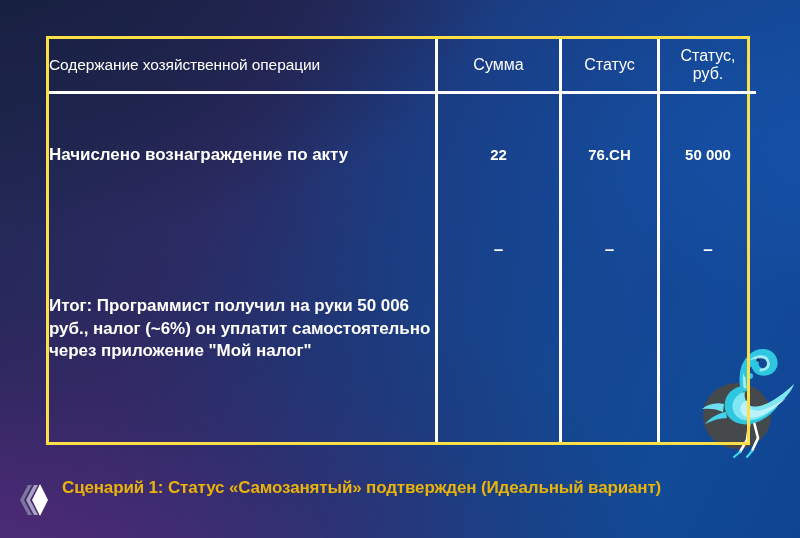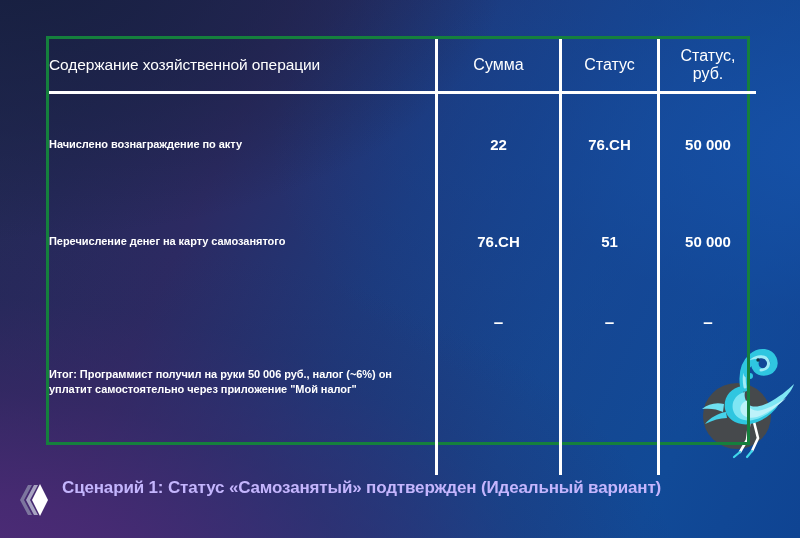--- a/index.html
+++ b/index.html
@@ -47,21 +47,21 @@
       radial-gradient(85% 70% at 2% -6%, rgba(22,30,62,0.92) 0%, rgba(24,32,66,0.55) 40%, rgba(26,34,70,0.0) 72%);
   }
 
   
   .table-wrap {
     position: absolute;
     left: 46px;
     top: 36px;
     width: 704px;
     height: 409px;
-    border: 3px solid #15803d;
+    border: 3px solid #fde047;
     box-sizing: border-box;
   }
   .tbl {
     width: 100%;
     height: 100%;
     border-collapse: collapse;
     table-layout: fixed;
   }
   .tbl th, .tbl td {
     padding: 0;
@@ -86,21 +86,21 @@
   .hdr-c {
     text-align: center;
     font-size: 16px;
     font-weight: 400;
     line-height: 1.12;
   }
   .cell-desc {
     text-align: left;
     padding-left: 18px;
     padding-right: 10px;
-    font-size: 11px;
+    font-size: 17px;
     font-weight: bold;
     line-height: 1.32;
     letter-spacing: -0.05px;
   }
   .cell-val {
     text-align: center;
     font-size: 15px;
     font-weight: bold;
   }
   .cell-dash {
@@ -125,21 +125,21 @@
     pointer-events: none;
   }
 
   
   .caption {
     position: absolute;
     left: 62px;
     top: 478px;
     font-size: 17px;
     font-weight: bold;
-    color: #c4b5fd;
+    color: #eab308;
     letter-spacing: -0.15px;
     white-space: nowrap;
   }
   .logo {
     position: absolute;
     left: 10px;
     top: 477px;
     width: 44px;
     height: 46px;
   }
@@ -191,26 +191,20 @@
           </th>
         </tr>
       </thead>
       <tbody>
         <tr class="row-body r1">
           <td class="cell-desc">Начислено вознаграждение по акту</td>
           <td class="cell-val col-sep">22</td>
           <td class="cell-val col-sep">76.СН</td>
           <td class="cell-val col-sep">50 000</td>
         </tr>
-        <tr class="row-body r2">
-          <td class="cell-desc">Перечисление денег на карту самозанятого</td>
-          <td class="cell-val col-sep">76.СН</td>
-          <td class="cell-val col-sep">51</td>
-          <td class="cell-val col-sep">50 000</td>
-        </tr>
         <tr class="row-body r3">
           <td class="cell-desc">Итог: Программист получил на руки 50 006 руб., налог (~6%) он уплатит самостоятельно через приложение "Мой налог"</td>
           <td class="cell-dash col-sep">–</td>
           <td class="cell-dash col-sep">–</td>
           <td class="cell-dash col-sep">–</td>
         </tr>
       </tbody>
     </table>
   </div>
 

